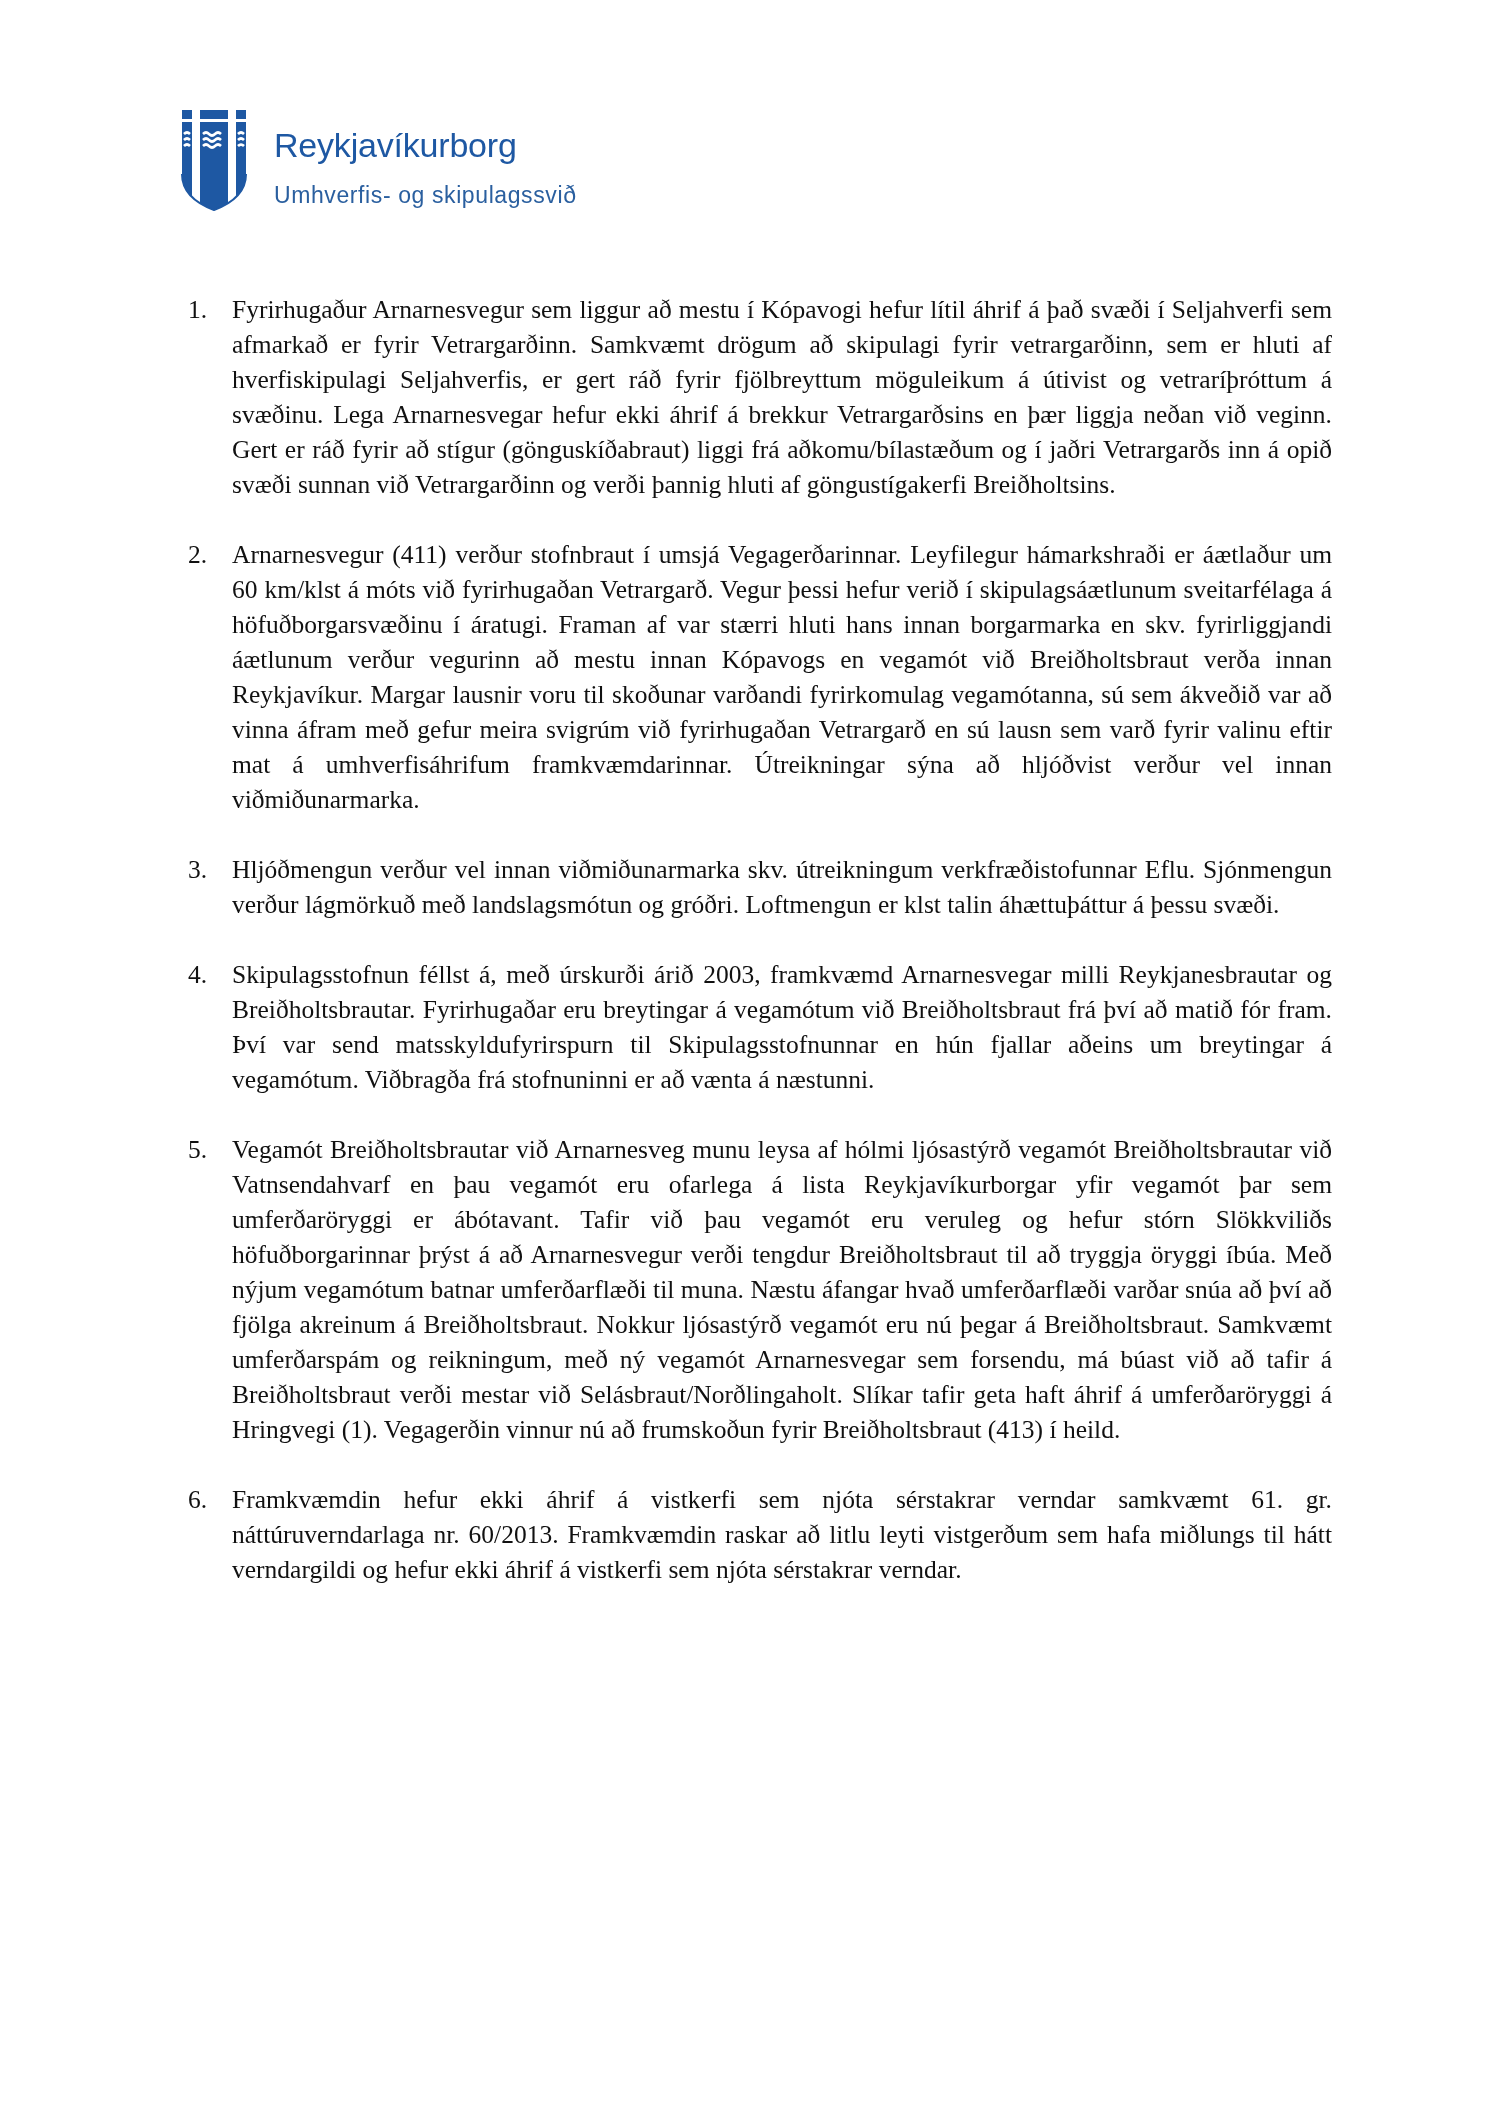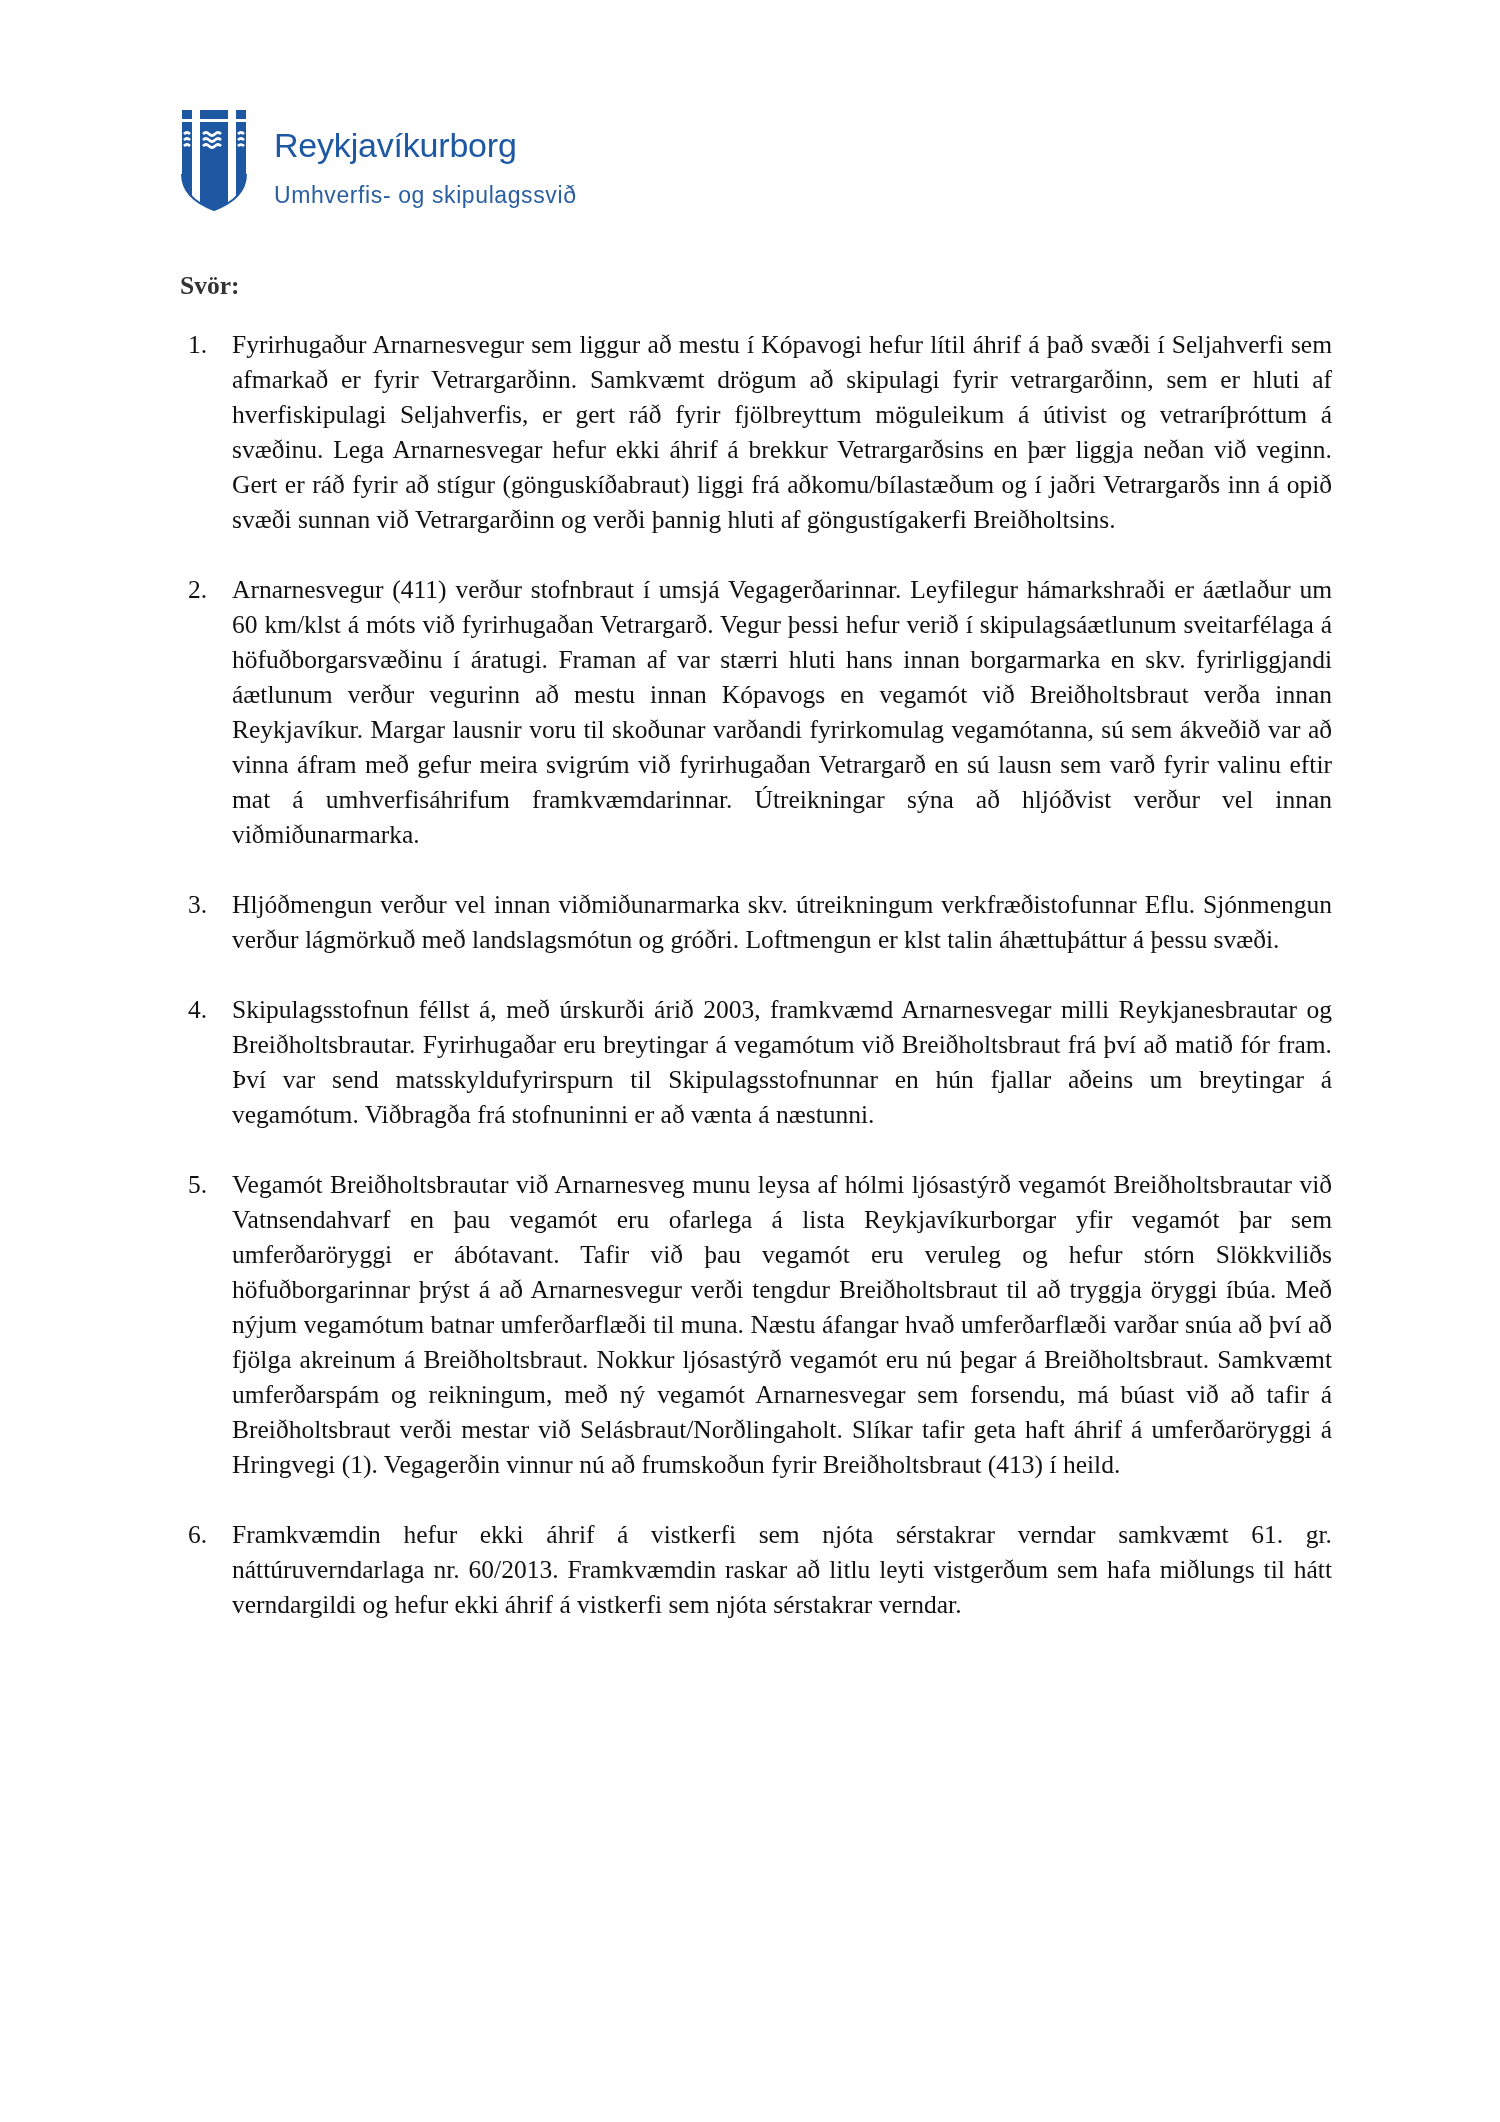--- a/index.html
+++ b/index.html
@@ -47,21 +47,20 @@
           <path d="M58 38 q3 -3 6 0"></path>
       </g>
     </svg>
     <div class="logo-text">
       <div class="logo-title">Reykjavíkurborg</div>
       <div class="logo-sub">Umhverfis- og skipulagssvið</div>
     </div>
   </div>
 
   <div class="content">
-    <p class="heading">Svör:</p>
 
     <ol class="answers">
       <li class="a1">
         <span class="num">1.</span>
         <span>Fyrirhugaður Arnarnesvegur sem liggur að mestu í Kópavogi hefur lítil áhrif á það svæði í Seljahverfi sem afmarkað er fyrir Vetrargarðinn. Samkvæmt drögum að skipulagi fyrir vetrargarðinn, sem er hluti af hverfiskipulagi Seljahverfis, er gert ráð fyrir fjölbreyttum möguleikum á útivist og vetraríþróttum á svæðinu.  Lega Arnarnesvegar hefur ekki áhrif á brekkur Vetrargarðsins en þær liggja neðan við veginn. Gert er ráð fyrir að stígur (gönguskíðabraut) liggi frá aðkomu/bílastæðum og í jaðri Vetrargarðs inn á opið svæði sunnan við Vetrargarðinn og verði þannig hluti af göngustígakerfi Breiðholtsins.</span>
       </li>
       <li class="a2">
         <span class="num">2.</span>
         <span>Arnarnesvegur (411) verður stofnbraut í umsjá Vegagerðarinnar. Leyfilegur hámarkshraði er áætlaður um 60 km/klst á móts við fyrirhugaðan Vetrargarð. Vegur þessi hefur verið í skipulagsáætlunum sveitarfélaga á höfuðborgarsvæðinu í áratugi. Framan af var stærri hluti hans innan borgarmarka en skv. fyrirliggjandi áætlunum verður vegurinn að mestu innan Kópavogs en vegamót við Breiðholtsbraut verða innan Reykjavíkur. Margar lausnir voru til skoðunar varðandi fyrirkomulag vegamótanna, sú sem ákveðið var að vinna áfram með gefur meira svigrúm við fyrirhugaðan Vetrargarð en sú lausn sem varð fyrir valinu eftir mat á umhverfisáhrifum framkvæmdarinnar. Útreikningar sýna að hljóðvist verður vel innan viðmiðunarmarka.</span>
       </li>

